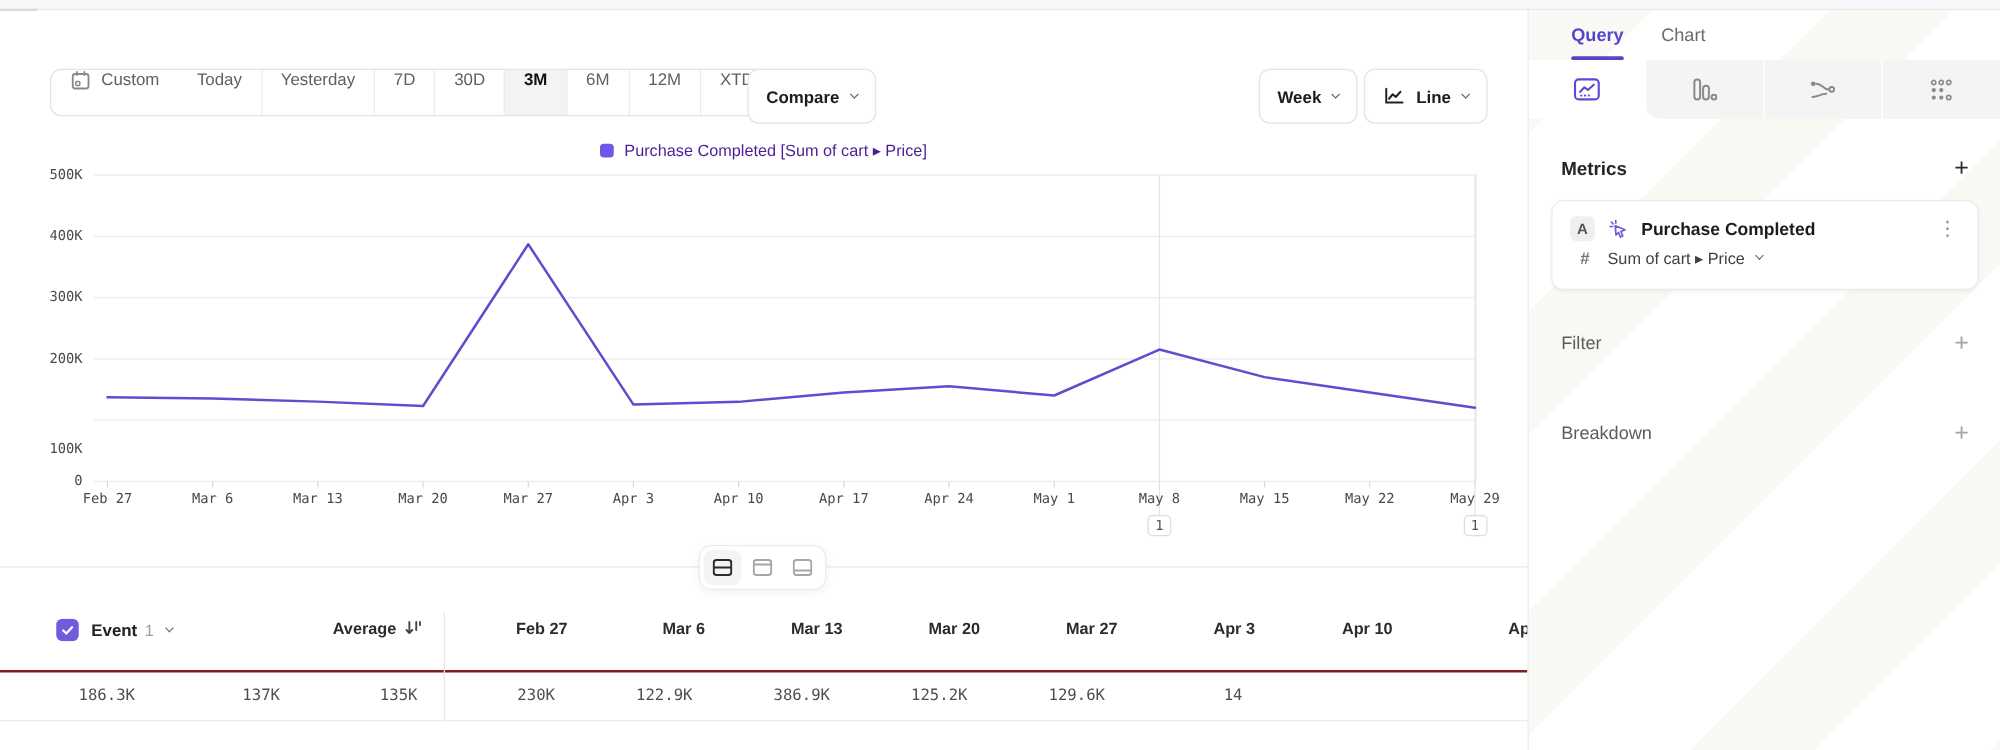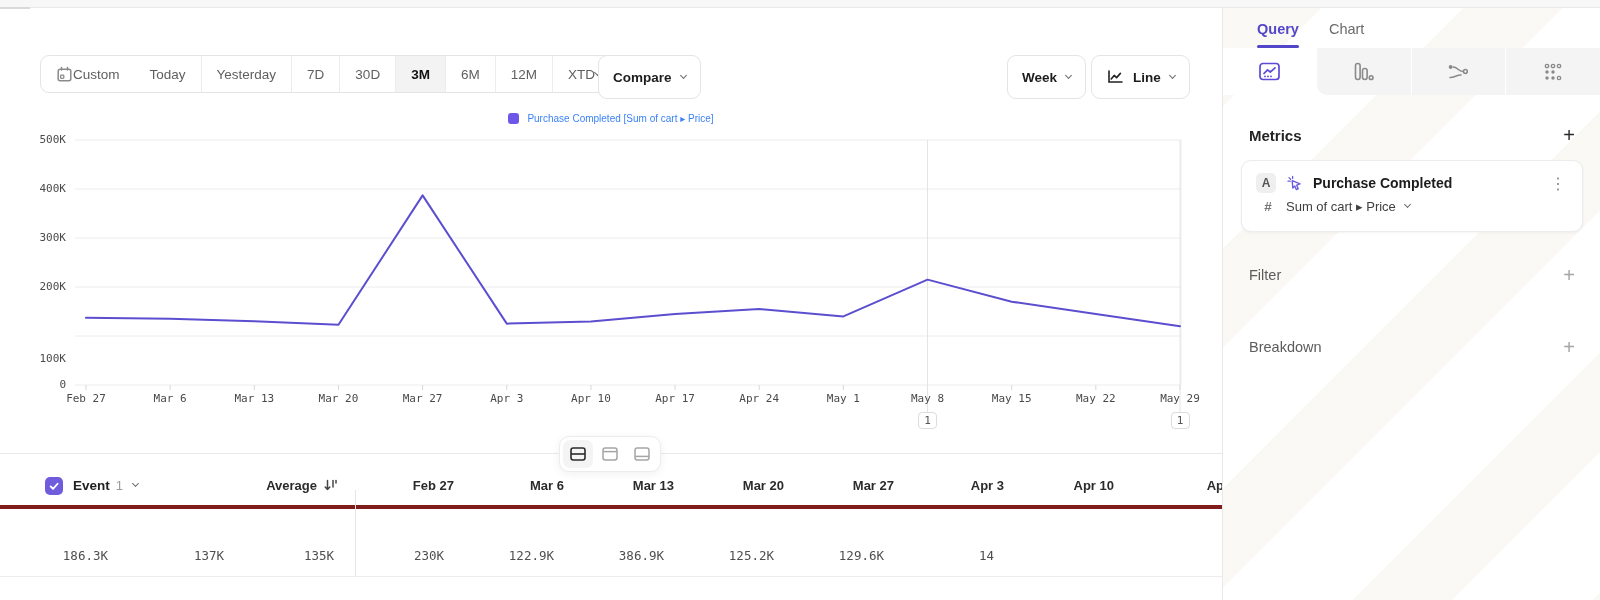--- a/index.html
+++ b/index.html
@@ -15,35 +15,35 @@
 
   
   .topstrip{position:absolute;left:0;top:0;width:1600px;height:8px;background:#f7f7f7;border-bottom:1px solid #e9e9e9}
   .topstrip-mark{position:absolute;left:0;top:7px;width:30px;height:2px;background:#d9d9d9}
 
   
   .main{position:absolute;left:0;top:9px;width:1222px;height:591px;background:#fff}
 
   .seg{position:absolute;left:40px;top:46px;height:38px;display:flex;align-items:stretch;
        border:1px solid #e4e4e4;border-radius:9px;background:#fff;overflow:hidden}
-  .seg-item{display:flex;align-items:center;padding:0 15px;font-size:13.5px;color:#5f5f5f;
+  .seg-item{display:flex;gap:8px;padding:0 15px;font-size:13.5px;color:#5f5f5f;
             border-left:1px solid #ececec;white-space:nowrap;cursor:pointer}
   .seg-item:first-child{border-left:none}
   .seg-item.active{background:#f3f3f3;color:#121212;font-weight:700}
 
   .btn{position:absolute;top:46px;height:44px;display:flex;align-items:center;gap:9px;padding:0 14px;
        border:1px solid #e4e4e4;border-radius:9px;background:#fff;font-size:13.5px;color:#1d1d1d;
        font-weight:600;cursor:pointer;white-space:nowrap}
   .chev{display:inline-block;width:6px;height:6px;border-right:1.6px solid #6d6d6d;
         border-bottom:1.6px solid #6d6d6d;transform:rotate(45deg);margin-top:-4px}
   .chev.sm{width:5px;height:5px}
 
   
   .legend{position:absolute;left:0;top:104px;width:1222px;display:flex;justify-content:center;
-          align-items:center;gap:8px;font-size:10px;color:#3b82f6}
+          align-items:center;gap:8px;font-size:13px;color:#4c1d95}
   .legend-sq{width:11px;height:11px;border-radius:3px;background:var(--swatch)}
 
   
   #chart-area{position:absolute;left:0;top:121px;width:1222px;height:322px}
   #chart-svg{position:absolute;left:0;top:0}
   .x-label{position:absolute;width:84px;text-align:center;top:262px;
            font-family:"DejaVu Sans Mono",monospace;font-size:11px;color:#4a4a4a}
   .y-label{position:absolute;left:20px;width:46px;text-align:right;
            font-family:"DejaVu Sans Mono",monospace;font-size:11px;color:#4a4a4a}
   .anno-badge{position:absolute;top:282px;width:19px;height:17px;background:#fff;border:1px solid #dcdcdc;
@@ -53,22 +53,22 @@
   .h-divider{position:absolute;left:0;top:444px;width:1222px;height:1px;background:#e9e9e9}
 
   
   .pill{position:absolute;left:559px;top:427px;display:flex;gap:2px;padding:3px;background:#fff;
         border:1px solid #ececec;border-radius:10px;box-shadow:0 2px 8px rgba(0,0,0,.06)}
   .pill-btn{width:30px;height:28px;display:flex;align-items:center;justify-content:center;
             border-radius:7px;cursor:pointer}
   .pill-btn.active{background:#f4f4f4}
 
   
-  .t-head{position:absolute;left:0;top:457px;width:1222px;height:43px;display:flex;align-items:center;
-          border-bottom:4px solid #7f1d1d}
+  .t-head{position:absolute;left:0;top:486px;width:1222px;height:43px;display:flex;align-items:flex-start;
+          border-bottom:2px solid #7f1d1d}
   .t-row{position:absolute;left:0;top:525px;width:1222px;height:43px;display:flex;align-items:center;
          border-bottom:1px solid #ececec}
   .v-divider{position:absolute;left:355px;top:481px;width:1px;height:87px;background:#e6e6e6}
   .c-label{flex:0 0 230px;display:flex;align-items:center;gap:10px;padding-left:45px;white-space:nowrap;overflow:hidden}
   .c-avg{flex:0 0 108px;display:flex;justify-content:flex-end;align-items:center;gap:6px}
   .c-date{flex:0 0 110px;text-align:right;padding-right:12px;white-space:nowrap}
   .c-date:first-of-type{margin-left:18px}
   .th{font-size:13px;font-weight:700;color:#2b2b2b}
   .mono{font-family:"DejaVu Sans Mono",monospace;font-size:12.5px;color:#4f4f4f}
   .cbx{width:18px;height:18px;flex:0 0 18px;border-radius:5px;background:var(--checkbox);

